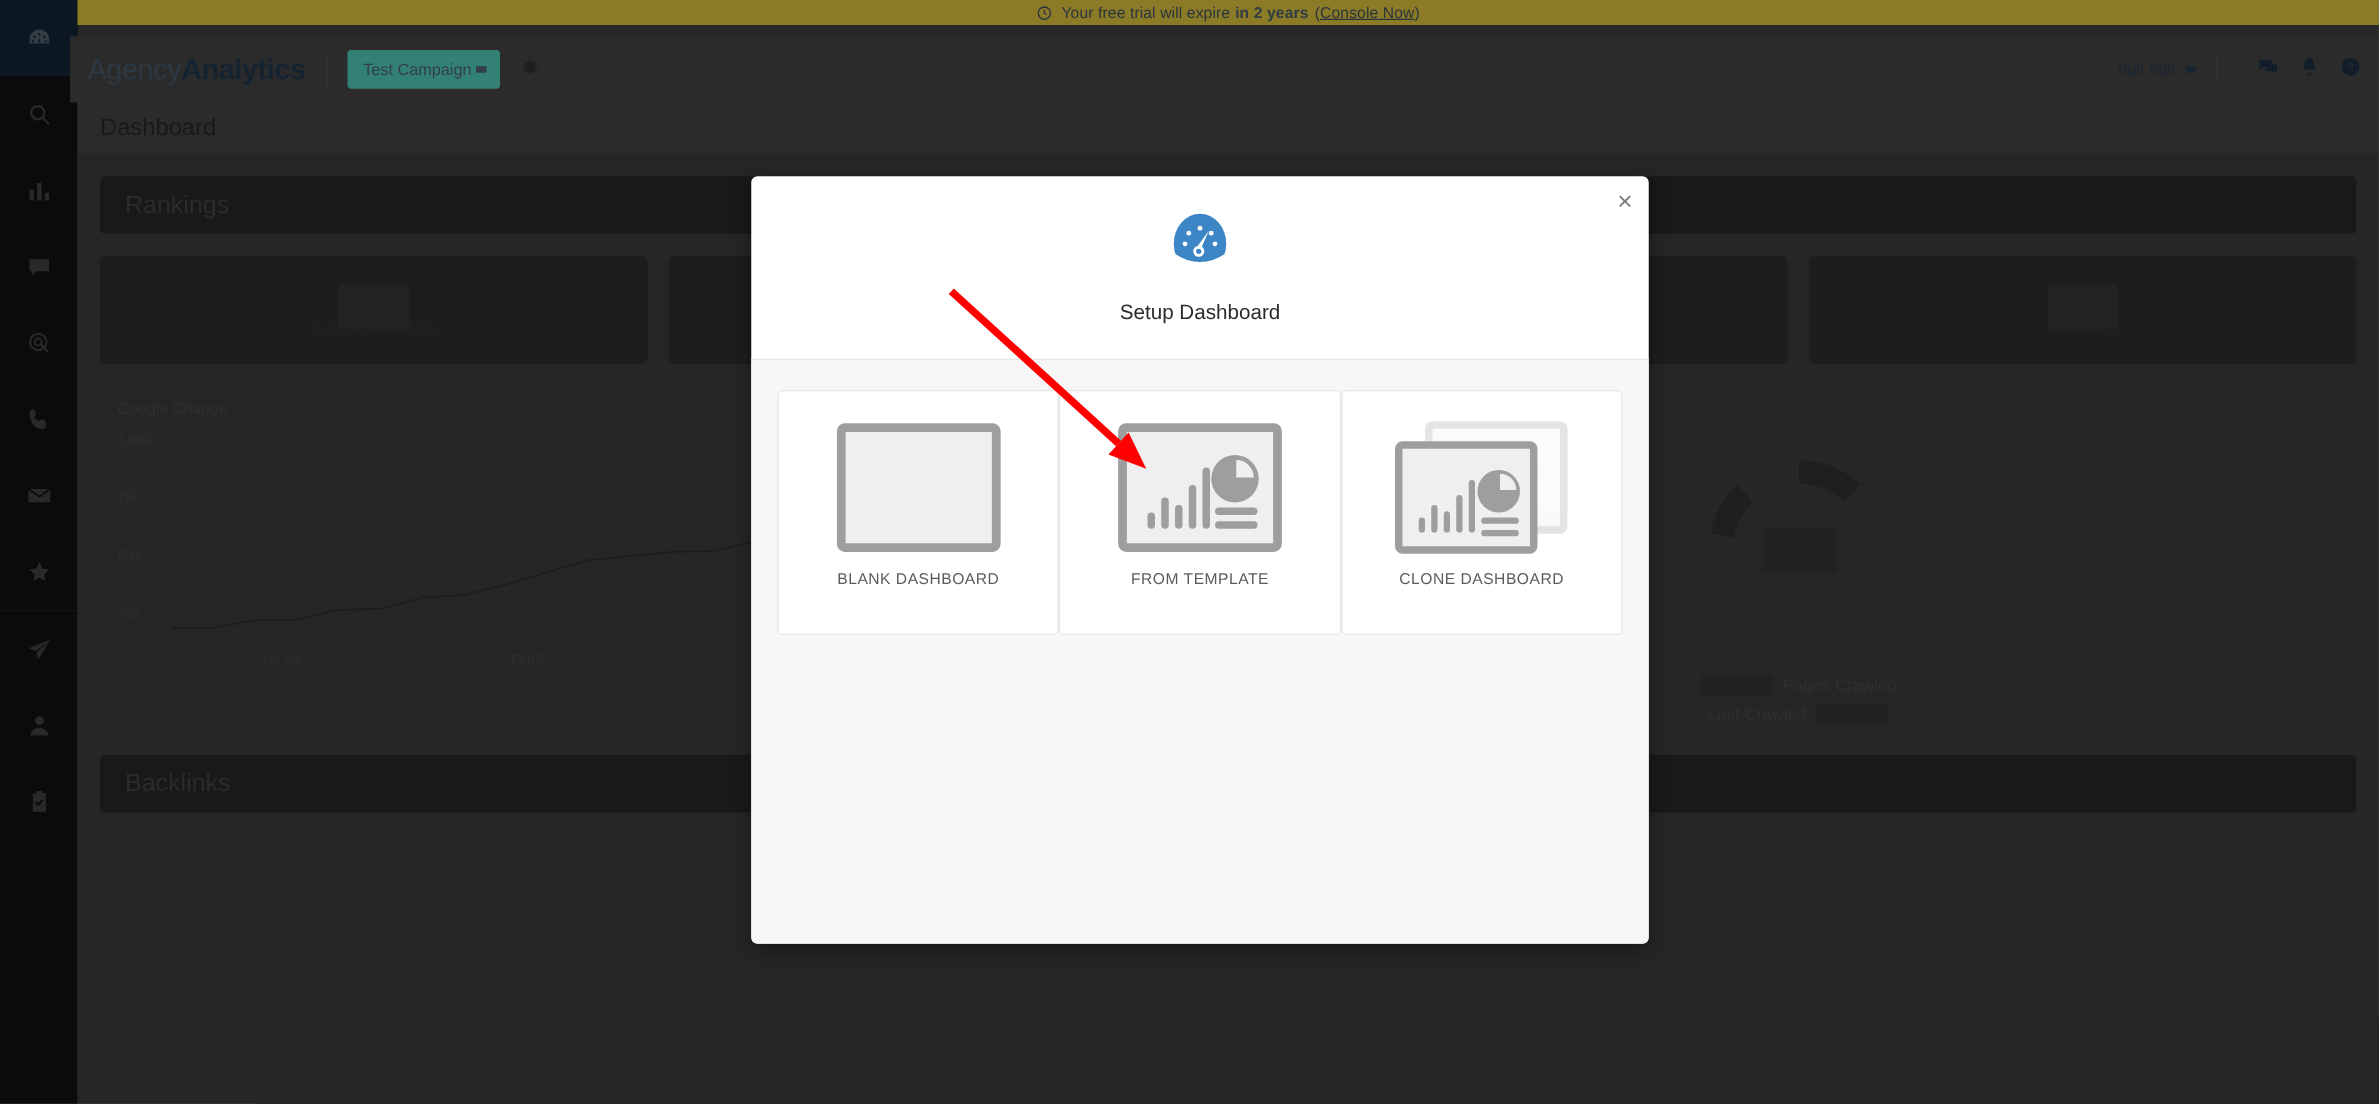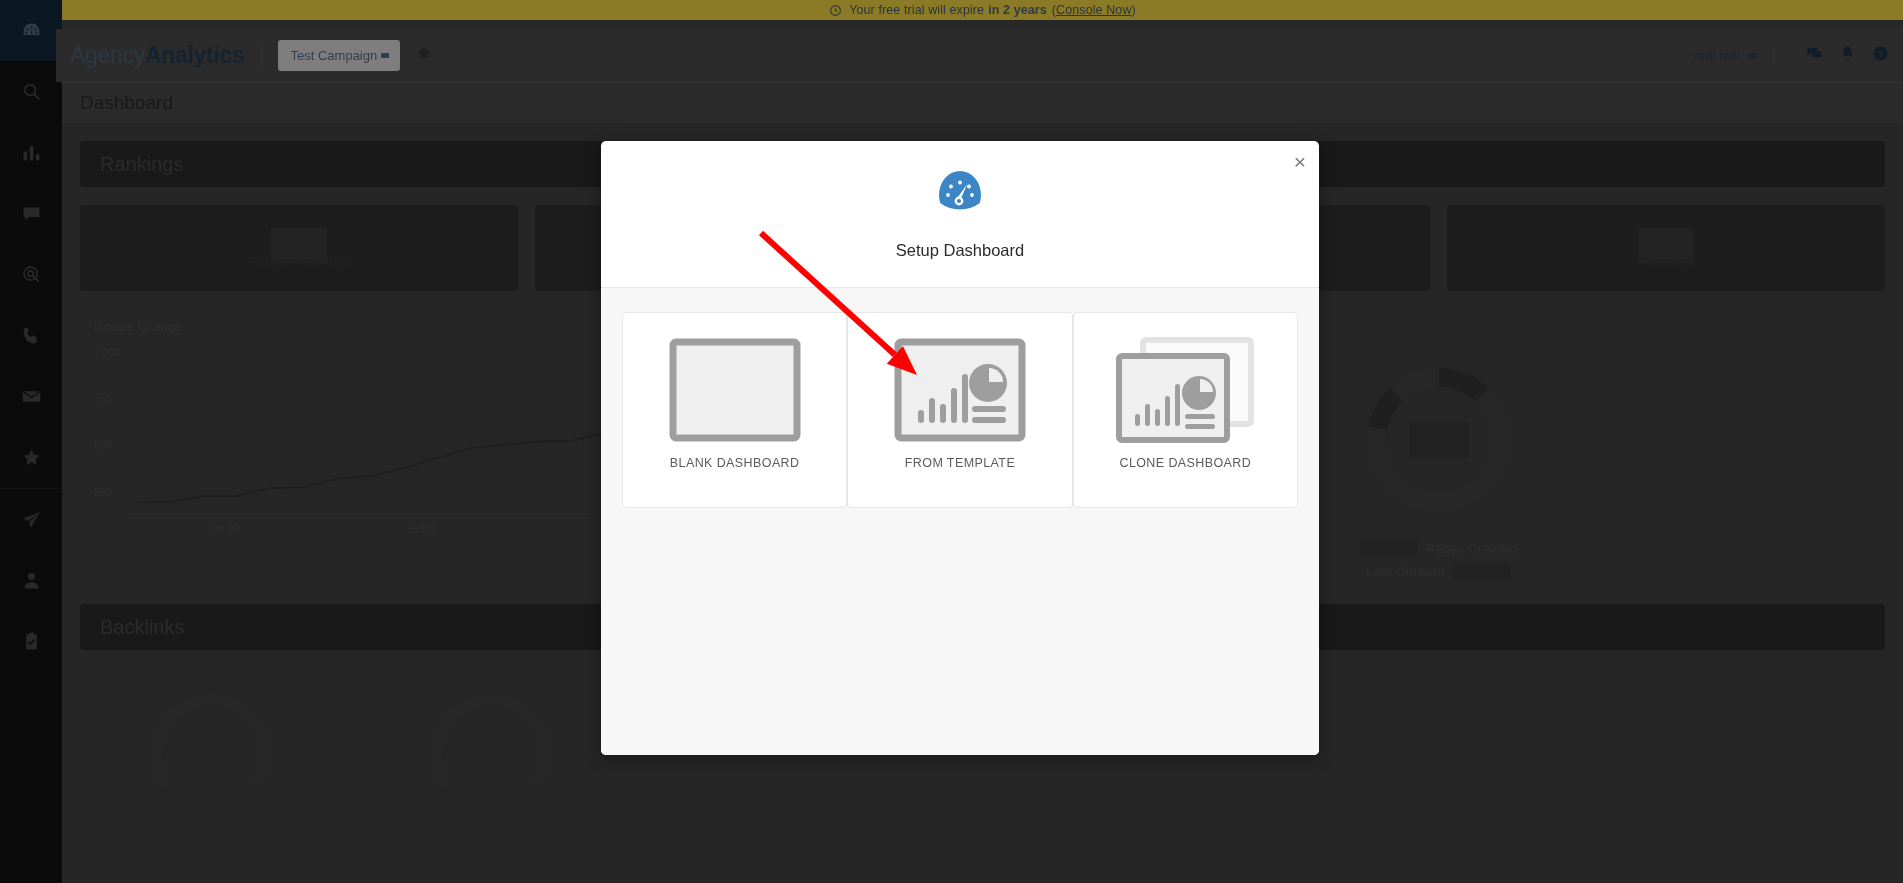--- a/index.html
+++ b/index.html
@@ -46,21 +46,21 @@
   }
   .logo { font-size: 23px; color: #2b4257; letter-spacing: -.3px; padding-left: 6px;}
   .logo .lt { font-weight: normal; color: #51677c; }
   .logo .bd { font-weight: bold; color: #27405a; }
   .hdiv { width: 1px; height: 28px; background: #5e5e5e; margin: 0 16px; }
   .campaign-btn {
     background: #1d3category; }
   .campaign-btn {
     background: #1d3consequat; }
   .campaign-btn {
-    background: #e5e5e5; color: #5d7287; font-size: 13px;
+    background: #5eead4; color: #5d7287; font-size: 13px;
     padding: 8px 11px 8px 13px; border-radius: 3px;
     display: flex; align-items: center; gap: 4px; border: none;
     font-family: "Liberation Sans", sans-serif;
   }
   .caret { width:0;height:0;border-left:4px solid currentColor;border-right:4px solid currentColor;border-top:5px solid currentColor;border-bottom:0; color:#5d7287;}
   .gear-btn { margin-left: 16px; color: #3a3a3a; display:flex; }
   .gear-btn svg { width: 15px; height: 15px; }
   .hright { margin-left: auto; display: flex; align-items: center; gap: 0; }
   .usermenu { font-size: 13.5px; color: #2f4459; display:flex; align-items:center; gap:9px; }
   .vsep { width:1px;height:22px;background:#5d5d5d;margin:0 16px; }

